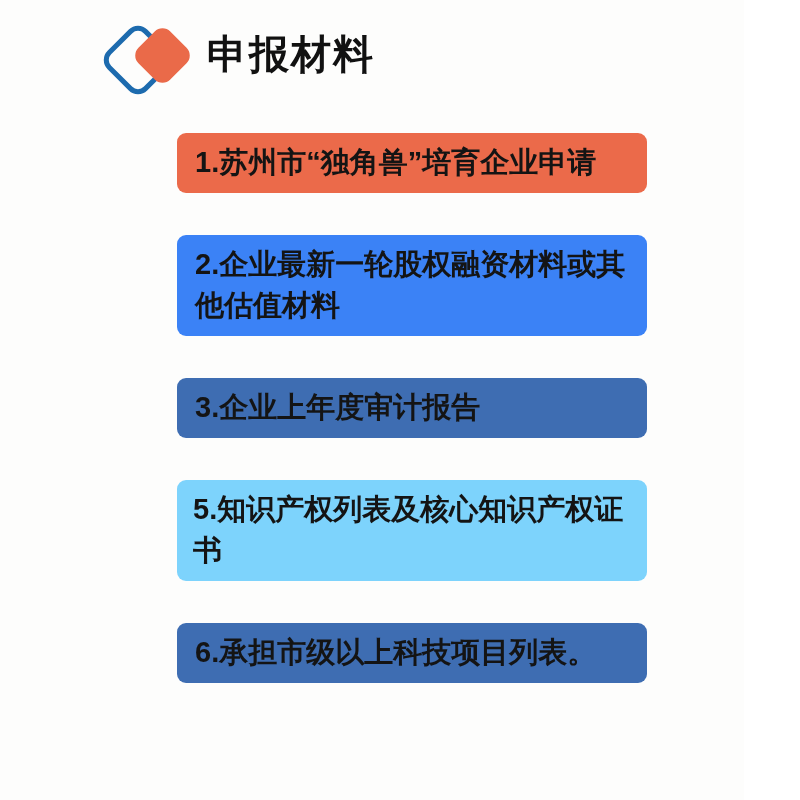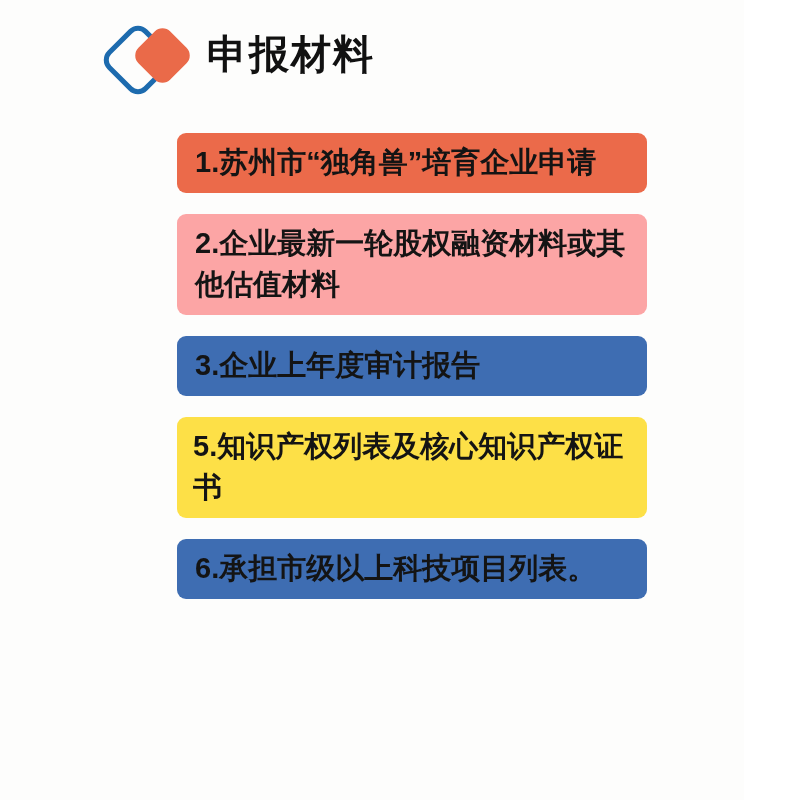--- a/index.html
+++ b/index.html
@@ -65,21 +65,21 @@
   .list {
     position: absolute;
     left: 177px;
     top: 133px;
     width: 470px;
   }
   .material-item {
     box-sizing: border-box;
     width: 100%;
     padding: 9px 18px 10px 18px;
-    margin-bottom: 21px;
+    margin-bottom: 42px;
     border-radius: 9px;
     font-size: 29px;
     font-weight: bold;
     line-height: 41px;
     color: #141414;
     word-break: break-all;
   }
 </style>
 </head>
 <body>
@@ -89,19 +89,19 @@
   <div class="header">
     <div class="logo">
       <div class="diamond diamond-back"></div>
       <div class="diamond diamond-front"></div>
     </div>
     <h1 class="page-title">申报材料</h1>
   </div>
 
   <div class="list">
     <div class="material-item" style="background: rgb(235, 106, 74);">1.苏州市“独角兽”培育企业申请</div>
-    <div class="material-item" style="background: #fca5a5;">2.企业最新一轮股权融资材料或其他估值材料</div>
+    <div class="material-item" style="background: #3b82f6;">2.企业最新一轮股权融资材料或其他估值材料</div>
     <div class="material-item" style="background: rgb(62, 109, 178);">3.企业上年度审计报告</div>
-    <div class="material-item" style="background: #fde047; padding-left: 16px;">5.知识产权列表及核心知识产权证书</div>
+    <div class="material-item" style="background: #7dd3fc; padding-left: 16px;">5.知识产权列表及核心知识产权证书</div>
     <div class="material-item" style="background: rgb(62, 109, 178);">6.承担市级以上科技项目列表。</div>
   </div>
 
 </div>
 
 </body></html>

